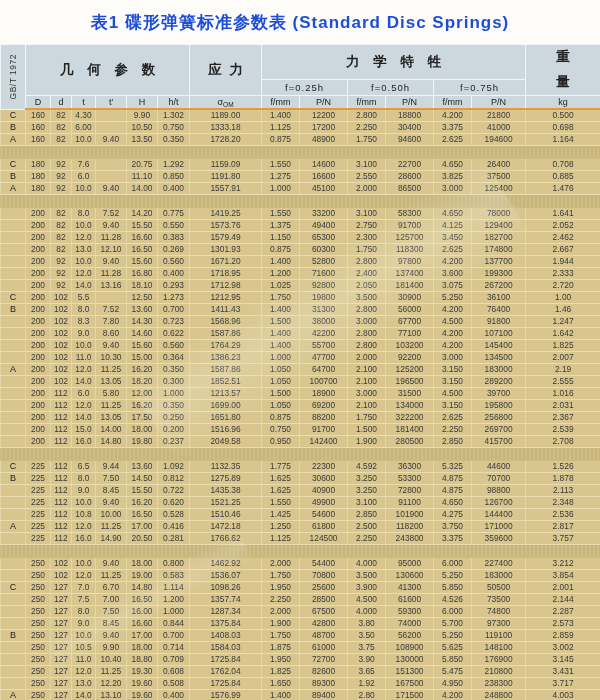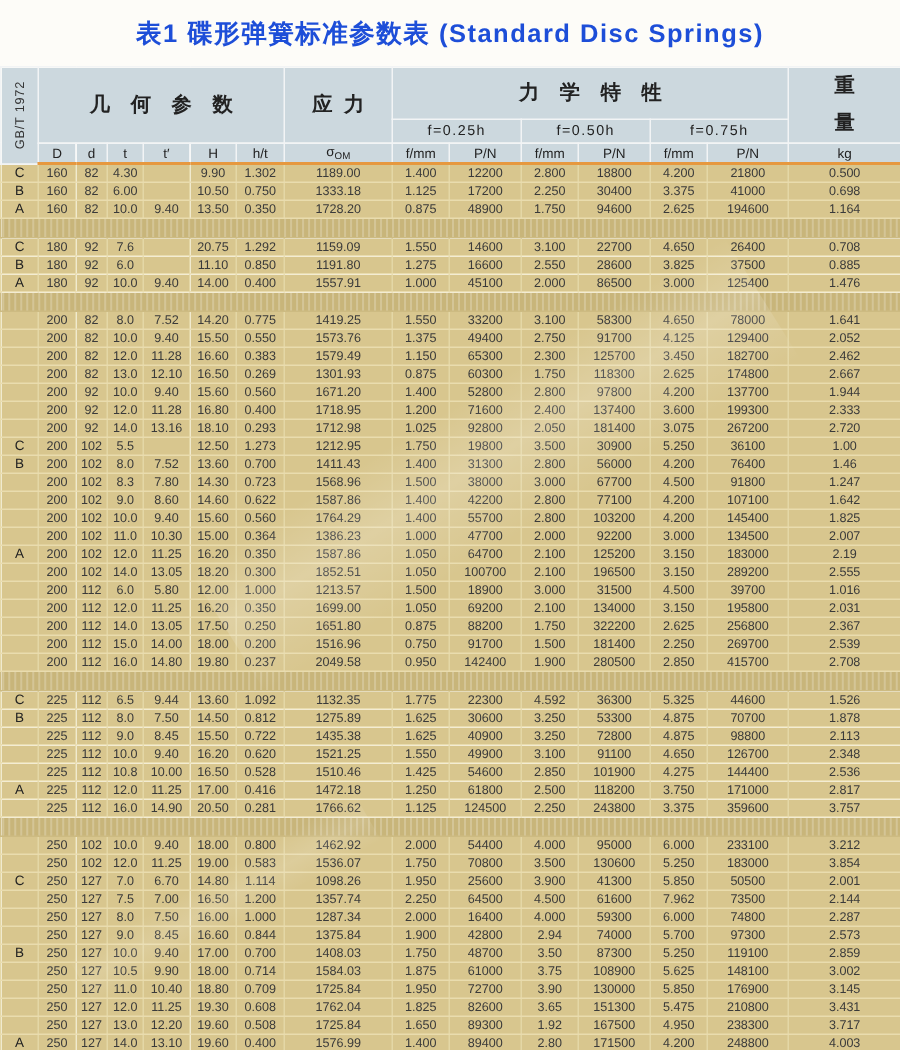--- a/index.html
+++ b/index.html
@@ -740,21 +740,21 @@
         <td>10.0</td>
         <td>9.40</td>
         <td>18.00</td>
         <td>0.800</td>
         <td>1462.92</td>
         <td>2.000</td>
         <td>54400</td>
         <td>4.000</td>
         <td>95000</td>
         <td>6.000</td>
-        <td>233100</td>
+        <td>227400</td>
         <td>3.212</td>
       </tr>
       <tr>
         <td class="letter"></td>
         <td>250</td>
         <td>102</td>
         <td>12.0</td>
         <td>11.25</td>
         <td>19.00</td>
         <td>0.583</td>
@@ -787,74 +787,74 @@
       <tr>
         <td class="letter"></td>
         <td>250</td>
         <td>127</td>
         <td>7.5</td>
         <td>7.00</td>
         <td>16.50</td>
         <td>1.200</td>
         <td>1357.74</td>
         <td>2.250</td>
-        <td>64500</td>
+        <td>28500</td>
         <td>4.500</td>
         <td>61600</td>
-        <td>7.962</td>
+        <td>4.526</td>
         <td>73500</td>
         <td>2.144</td>
       </tr>
       <tr>
         <td class="letter"></td>
         <td>250</td>
         <td>127</td>
         <td>8.0</td>
         <td>7.50</td>
         <td>16.00</td>
         <td>1.000</td>
         <td>1287.34</td>
         <td>2.000</td>
-        <td>16400</td>
+        <td>67500</td>
         <td>4.000</td>
         <td>59300</td>
         <td>6.000</td>
         <td>74800</td>
         <td>2.287</td>
       </tr>
       <tr>
         <td class="letter"></td>
         <td>250</td>
         <td>127</td>
         <td>9.0</td>
         <td>8.45</td>
         <td>16.60</td>
         <td>0.844</td>
         <td>1375.84</td>
         <td>1.900</td>
         <td>42800</td>
-        <td>2.94</td>
+        <td>3.80</td>
         <td>74000</td>
         <td>5.700</td>
         <td>97300</td>
         <td>2.573</td>
       </tr>
       <tr>
         <td class="letter">B</td>
         <td>250</td>
         <td>127</td>
         <td>10.0</td>
         <td>9.40</td>
         <td>17.00</td>
         <td>0.700</td>
         <td>1408.03</td>
         <td>1.750</td>
         <td>48700</td>
         <td>3.50</td>
-        <td>87300</td>
+        <td>56200</td>
         <td>5.250</td>
         <td>119100</td>
         <td>2.859</td>
       </tr>
       <tr>
         <td class="letter"></td>
         <td>250</td>
         <td>127</td>
         <td>10.5</td>
         <td>9.90</td>

